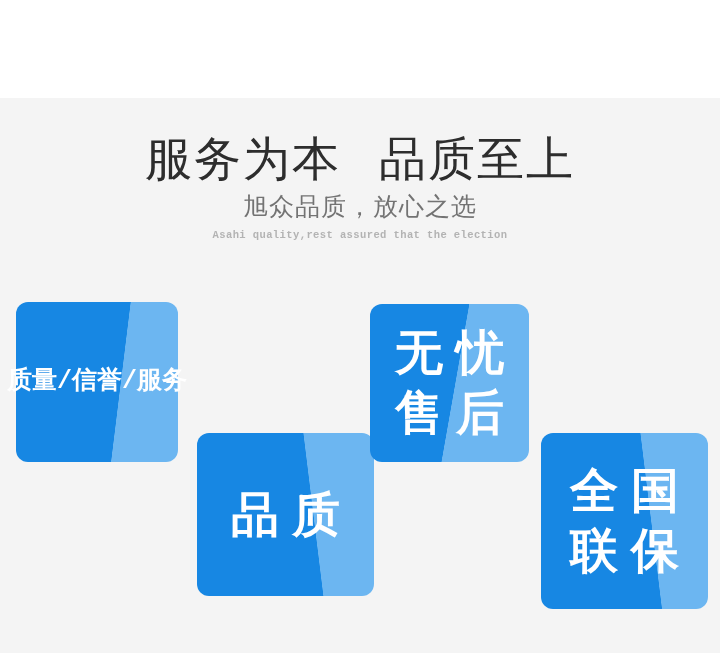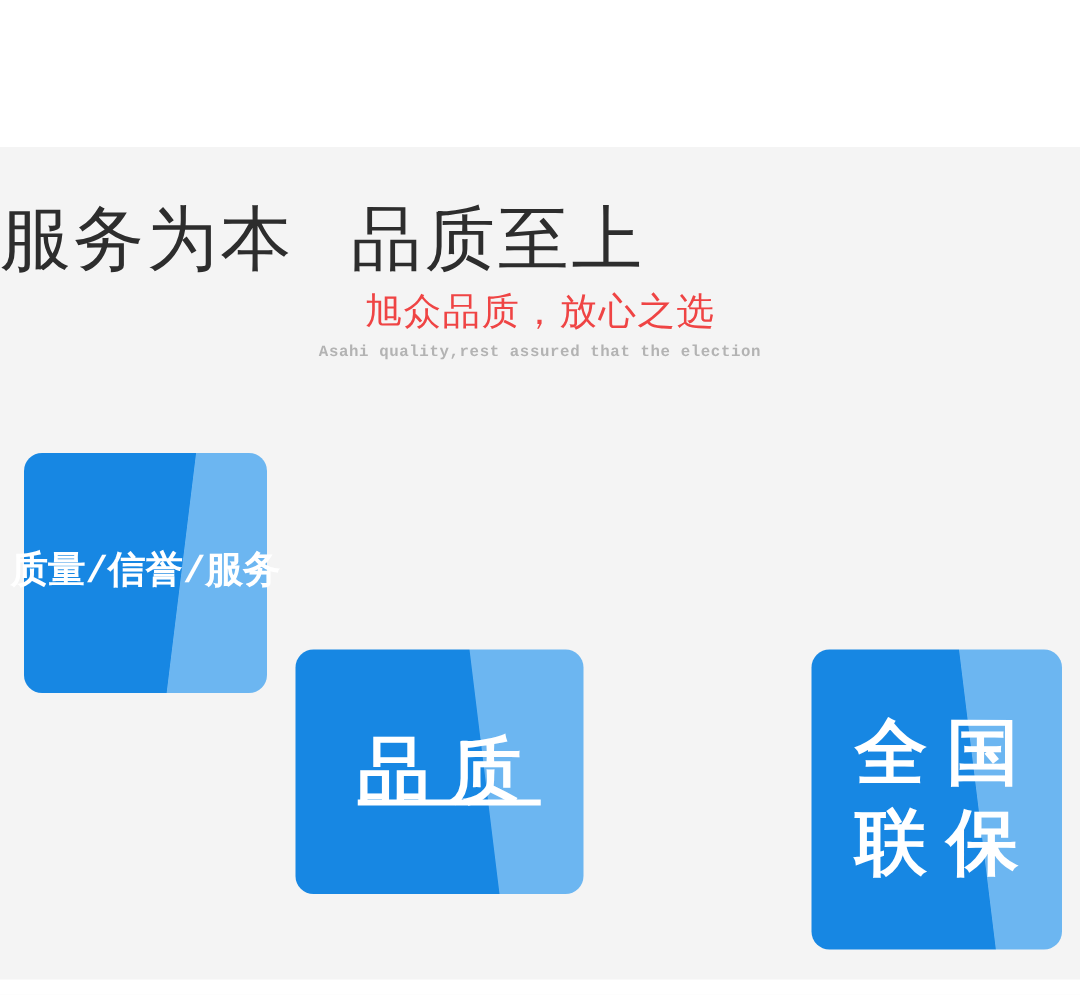--- a/index.html
+++ b/index.html
@@ -18,37 +18,37 @@
   .gray-band{
     position:absolute;
     left:0; top:98px;
     width:720px; height:555px;
     background:#f4f4f4;
   }
   
   .title{
     position:absolute;
     left:0; right:0; top:133px;
-    text-align:left;
+    text-align:center;
     font-size:47px;
     font-weight:300;
     color:#2d2d2d;
     letter-spacing:2px;
     line-height:52px;
     white-space:nowrap;
   }
   .title .part2{margin-left:38px;}
   .subtitle-cn{
     position:absolute;
     left:0; right:0; top:194px;
     text-align:center;
-    font-family:Liberation Serif, serif;
+    font-family:Liberation Mono, monospace;
     font-size:25px;
     font-weight:400;
-    color:#ef4444;
+    color:#737373;
     letter-spacing:1px;
     line-height:30px;
   }
   .subtitle-en{
     position:absolute;
     left:0; right:0; top:229px;
     text-align:center;
     font-family:"Liberation Mono","DejaVu Sans Mono",monospace;
     font-size:10.5px;
     color:#b3b3b3;
@@ -73,34 +73,33 @@
   .badge-1{
     left:16px; top:302px; width:162px; height:160px;
     background:linear-gradient(97deg,#1787e3 63%,#6cb6f1 63.3%);
     gap:14px;
     font-family:Liberation Mono, monospace;
   }
   .badge-1 .line1{font-size:25px; letter-spacing:0px; line-height:26px;}
   .badge-1 .line2{font-size:37px; letter-spacing:1px; line-height:38px;}
   
   .badge-2{
-    left:197px; top:433px; width:192px; height:163px;
+    left:197px; top:433px; width:177px; height:163px;
     background:linear-gradient(83deg,#1787e3 64%,#6cb6f1 64.3%);
     gap:10px;
-    text-decoration:underline;
   }
   
   .badge-3{
     left:370px; top:304px; width:159px; height:158px;
     background:linear-gradient(100deg,#1787e3 53%,#6cb6f1 53.3%);
     gap:10px;
   }
   
   .badge-4{
-    left:541px; top:433px; width:167px; height:200px;
+    left:541px; top:433px; width:167px; height:176px;
     background:linear-gradient(83deg,#1787e3 64%,#6cb6f1 64.3%);
     gap:10px;
   }
   .badge-2 .line,.badge-3 .line,.badge-4 .line{
     font-size:48px;
     line-height:50px;
     letter-spacing:13px;
     text-indent:13px;
   }
 </style>
@@ -120,19 +119,23 @@
   <div class="subtitle-en">Asahi quality,rest assured that the election</div>
 
   <div class="badge badge-1">
     <div class="line line1">质量/信誉/服务</div>
   </div>
 
   <div class="badge badge-2">
     <div class="line">品质</div>
   </div>
 
+  <div class="badge badge-3">
+    <div class="line">无忧</div>
+    <div class="line">售后</div>
+  </div>
 
   <div class="badge badge-4">
     <div class="line">全国</div>
     <div class="line">联保</div>
   </div>
 
 </div>
 
 </body></html>

